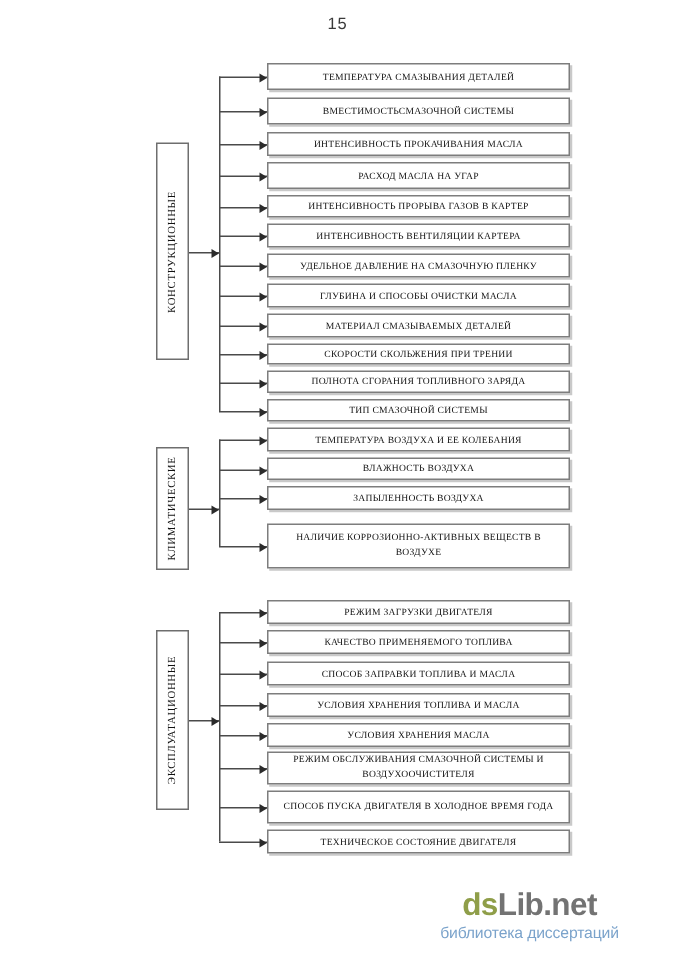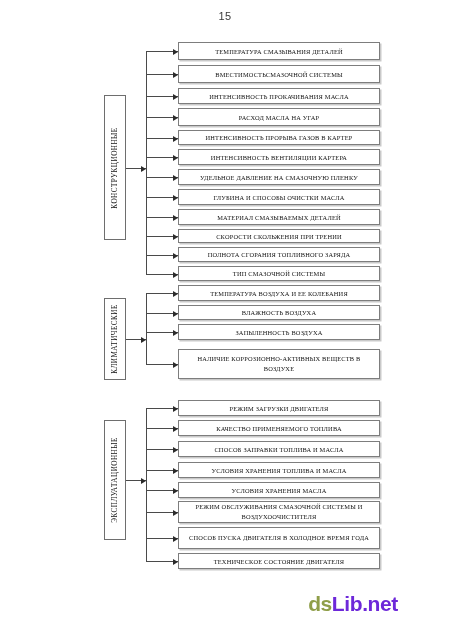--- a/index.html
+++ b/index.html
@@ -88,21 +88,21 @@
     position:absolute;
     left:258px;top:592px;width:190px;
     text-align:center;
   }
   .wm-main{
     font-family:"Liberation Sans", sans-serif;
     font-size:21px;font-weight:bold;letter-spacing:-.4px;
     line-height:23px;
   }
   .wm-ds{color:#8f9e49;}
-  .wm-lib{color:#6d28d9;}
+  .wm-lib{color:#737373;}
   .wm-sub{
     font-family:"Liberation Sans", sans-serif;
     font-size:10.5px;color:#7ba3cb;line-height:14px;
     letter-spacing:-.1px;
   }
 </style>
 </head>
 <body>
 
 <div class="page">
@@ -246,15 +246,16 @@
       <div class="branch" style="left: 146px; top: 561px; width: 32px;"></div>
       <div class="arrow" style="left: 173px; top: 558.5px;"></div>
       <div class="box" style="left: 178px; top: 553px; width: 202px; height: 16px;">
         <span>ТЕХНИЧЕСКОЕ СОСТОЯНИЕ ДВИГАТЕЛЯ</span>
       </div>
     </div>
 
 
   <div class="watermark">
     <div class="wm-main"><span class="wm-ds">ds</span><span class="wm-lib">Lib.net</span></div>
+    <div class="wm-sub">библиотека диссертаций</div>
   </div>
 
 </div>
 
 </body></html>

